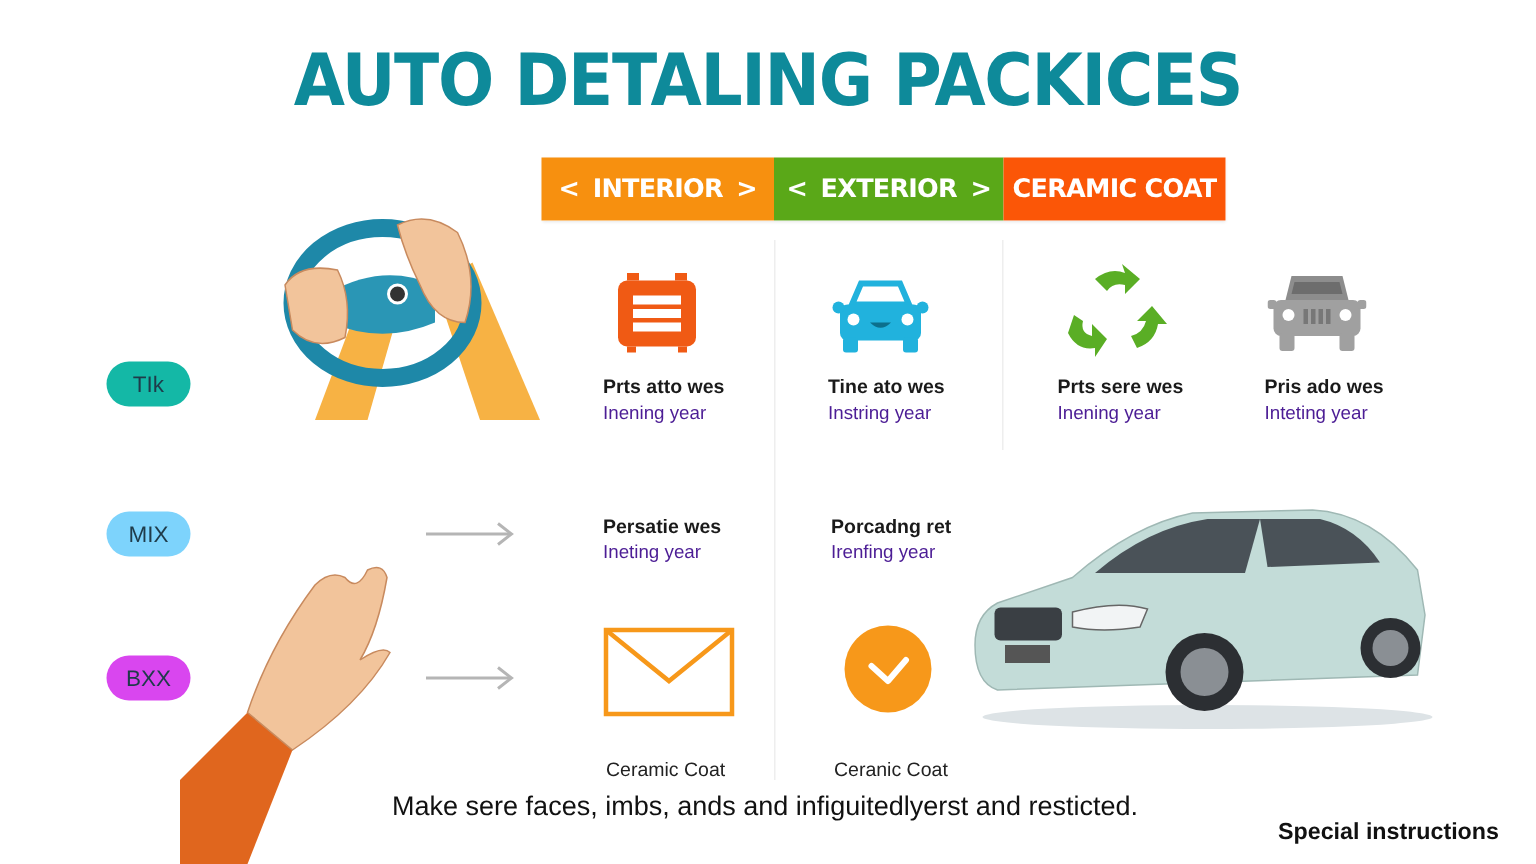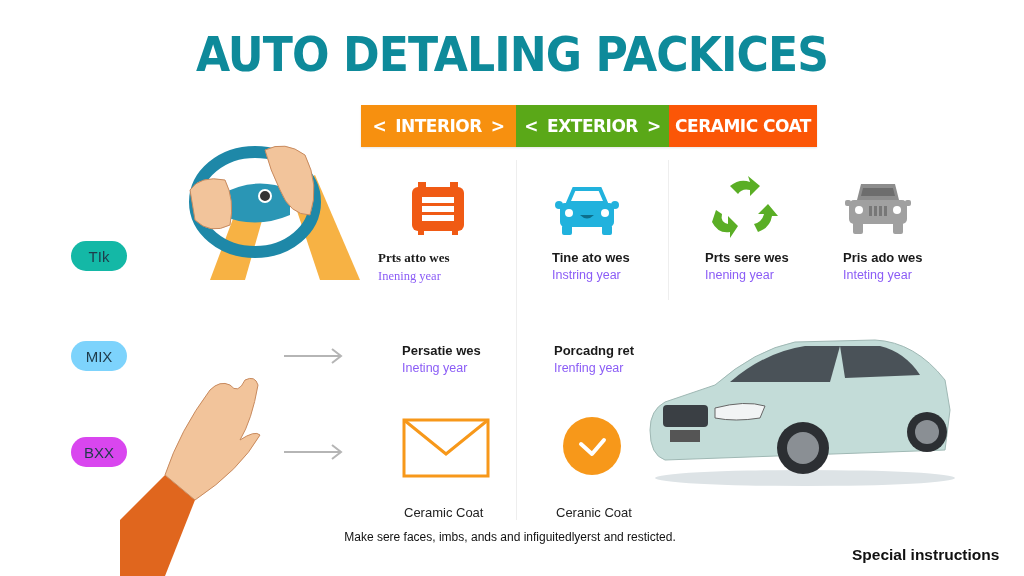--- a/index.html
+++ b/index.html
@@ -26,24 +26,24 @@
     font-family: "DejaVu Sans", sans-serif; letter-spacing: -0.5px;
     cursor: pointer;
   }
   .tab .chev { margin: 0 9px; font-weight: bold; }
   .pill {
     width: 56px; height: 30px; border-radius: 15px;
     display: flex; align-items: center; justify-content: center;
     font-size: 15px; color: #1f3b4a; cursor: pointer;
   }
   .item-title { font-weight: bold; font-size: 13px; color: #1a1a1a; white-space: nowrap; }
-  .item-sub { font-size: 12.5px; color: #8b5cf6; white-space: nowrap; margin-top: 3px; }
+  .item-sub { font-size: 12.5px; color: #4c1d95; white-space: nowrap; margin-top: 3px; }
   .caption { font-size: 13px; color: #222; white-space: nowrap; }
   .divider { width: 1px; background: #eeeeee; }
-  .note { left: 250px; top: 528px; width: 520px; text-align: center; font-size: 12px; line-height: 18px; color: #111; }
+  .note { left: 250px; top: 528px; width: 520px; text-align: center; font-size: 18px; line-height: 18px; color: #111; }
   .special { left: 852px; top: 546px; font-size: 15.5px; color: #111; white-space: nowrap; font-weight: bold; }
   .arrow { width: 60px; height: 16px; }
 </style>
 </head>
 <body>
 
 <div class="abs title" style="color:#0e8a9a;">AUTO DETALING PACKICES</div>
 
 <div class="abs tabs">
   <div class="tab" style="width:155px;background:#f7900f;">
@@ -149,21 +149,21 @@
       <rect x="48" y="42" width="10" height="12" rx="2" fill="#a0a0a0"></rect>
     <circle cx="14" cy="30" r="4" fill="#fff"></circle>
       <circle cx="52" cy="30" r="4" fill="#fff"></circle>
     <rect x="24" y="26" width="3" height="10" fill="#777"></rect>
       <rect x="29" y="26" width="3" height="10" fill="#777"></rect>
       <rect x="34" y="26" width="3" height="10" fill="#777"></rect>
       <rect x="39" y="26" width="3" height="10" fill="#777"></rect>
   </svg>
 </div>
 
-<div class="abs" style="left:378px;top:250px;font-family:Liberation Serif, serif;">
+<div class="abs" style="left:402px;top:250px;">
   <div class="item-title">Prts atto wes</div>
   <div class="item-sub">Inening year</div>
 </div>
 <div class="abs" style="left:552px;top:250px;">
   <div class="item-title">Tine ato wes</div>
   <div class="item-sub">Instring year</div>
 </div>
 <div class="abs" style="left:705px;top:250px;">
   <div class="item-title">Prts sere wes</div>
   <div class="item-sub">Inening year</div>

